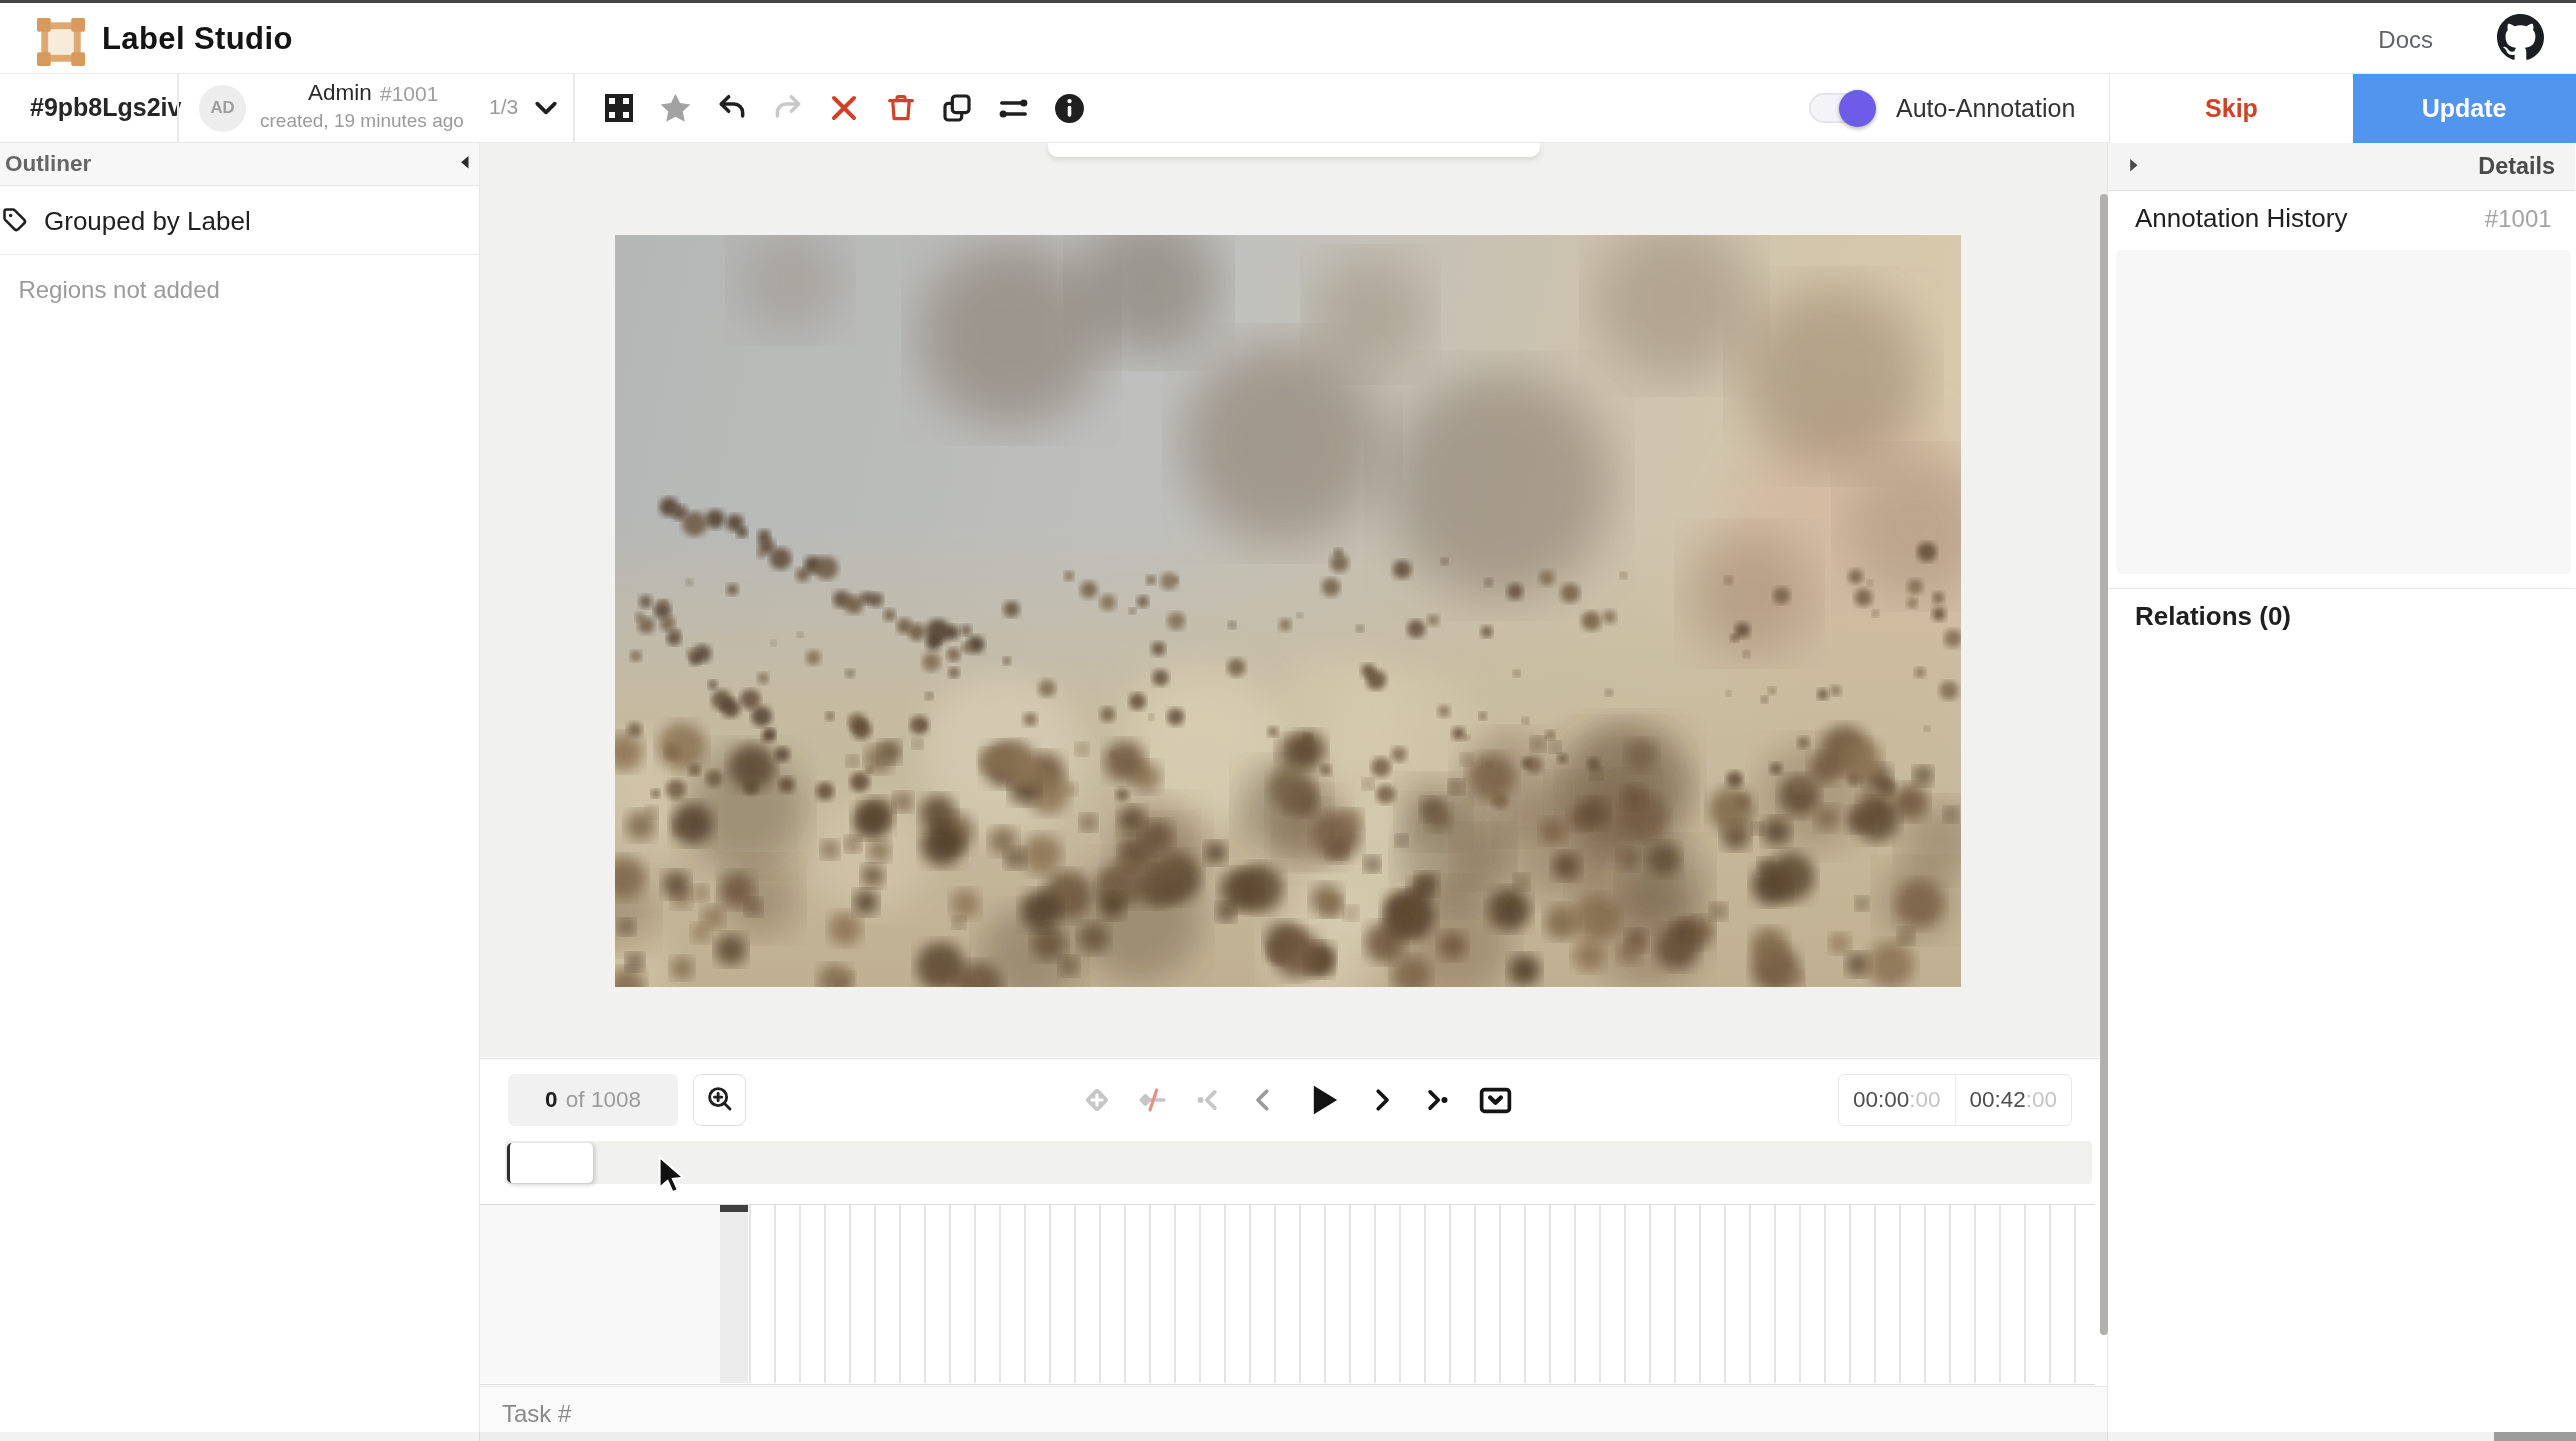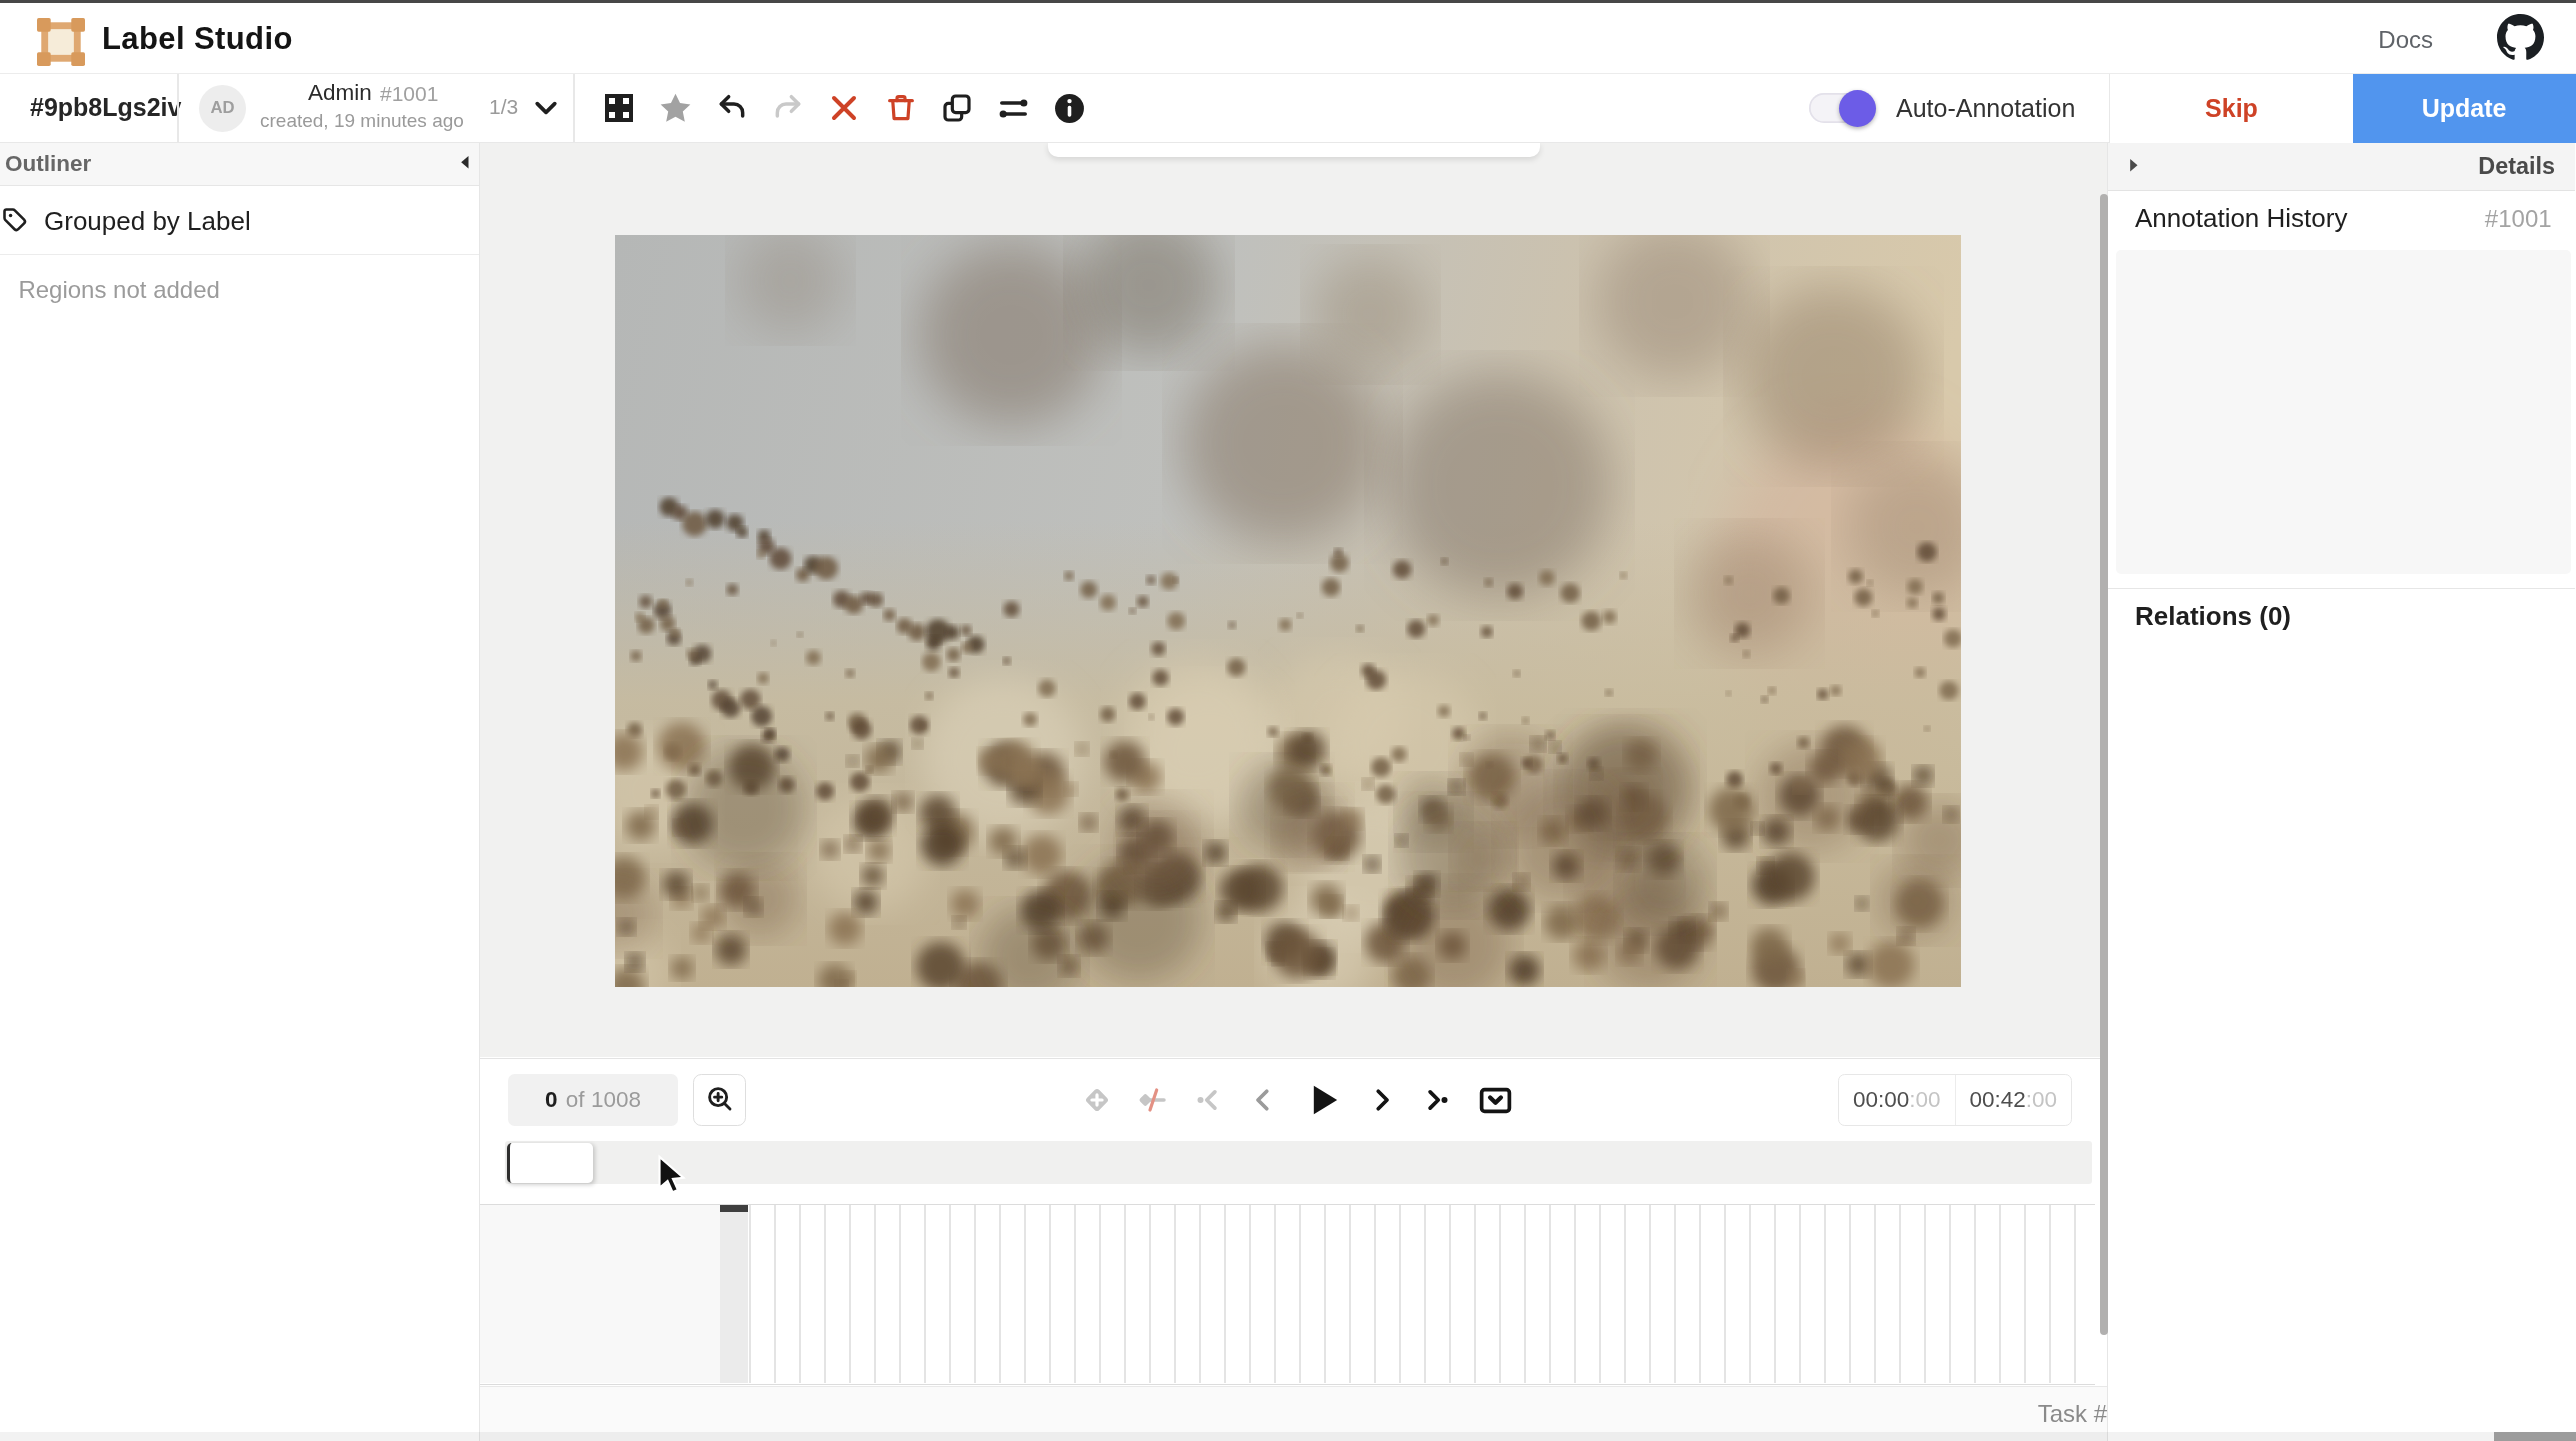--- a/index.html
+++ b/index.html
@@ -106,21 +106,21 @@
                  border-radius:5px; border-left:3.3px solid #2d2d2d;
                  box-shadow:1.7px 1.7px 4.2px rgba(0,0,0,.18); cursor:ew-resize; }
   .grid-wrap { left:480px; top:1204px; width:1615px; height:181px;
                border-top:1.7px solid #dcdcdc; border-bottom:1.7px solid #dcdcdc; background:#fff; }
   .grid-left { position:absolute; left:0; top:0; width:240px; height:178px; background:#f8f8f8; }
   .grid-lines { position:absolute; left:269px; top:0; right:0; height:178px;
                 background:repeating-linear-gradient(to right, #e4e4e4 0 1.7px, transparent 1.7px 25px); }
   .playhead-col { position:absolute; left:240px; top:0; width:28px; height:178px; background:#ebebeb; }
   .playhead-cap { position:absolute; left:240px; top:0; width:28px; height:6.7px; background:#3f3f3f; }
   .task-row { left:480px; top:1386px; width:1627px; height:55px; background:#fafafa;
-              border-top:1.7px solid #e8e8e8; display:flex; align-items:center; padding-left:22px;justify-content:flex-end; }
+              border-top:1.7px solid #e8e8e8; display:flex; align-items:center; padding-left:22px; }
   .task-label { font-size:24px; color:#8a8a8a; }
 
   
   .vscroll { left:2100px; top:194px; width:7.5px; height:1141px; background:#b1b0af; border-radius:4.2px; }
   .hscroll-track { left:0; top:1432px; width:2576px; height:9.2px; background:rgba(0,0,0,.05); }
   .hscroll-thumb { left:2494px; top:1432px; width:82px; height:9.2px; background:#9c9c9c; }
   .cursor { left:657px; top:1155px; width:28px; height:42px; z-index:30; }
 
   svg { overflow:visible; }
 </style>

